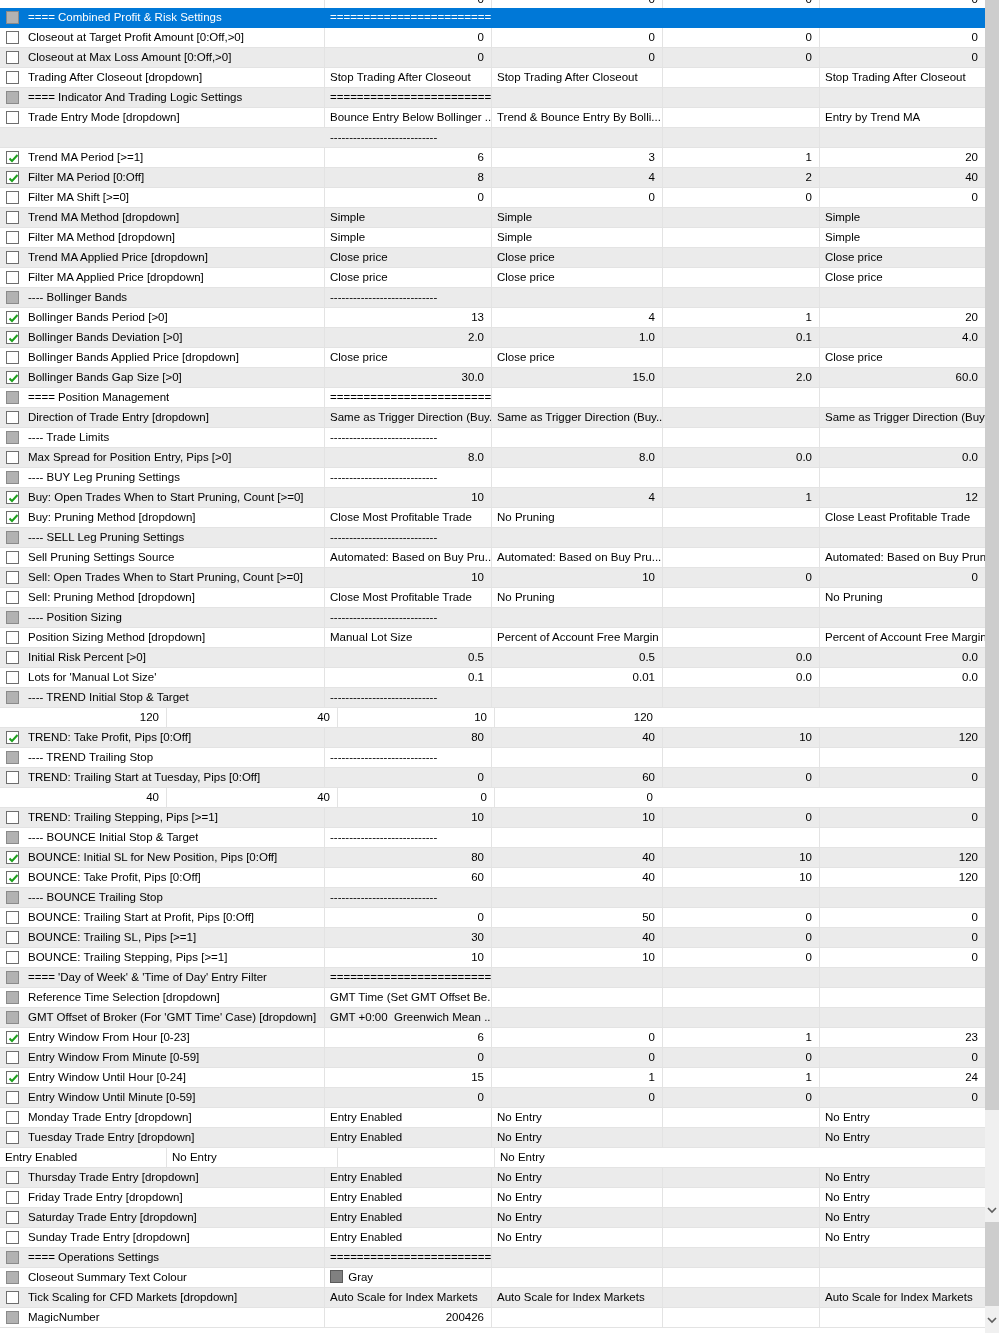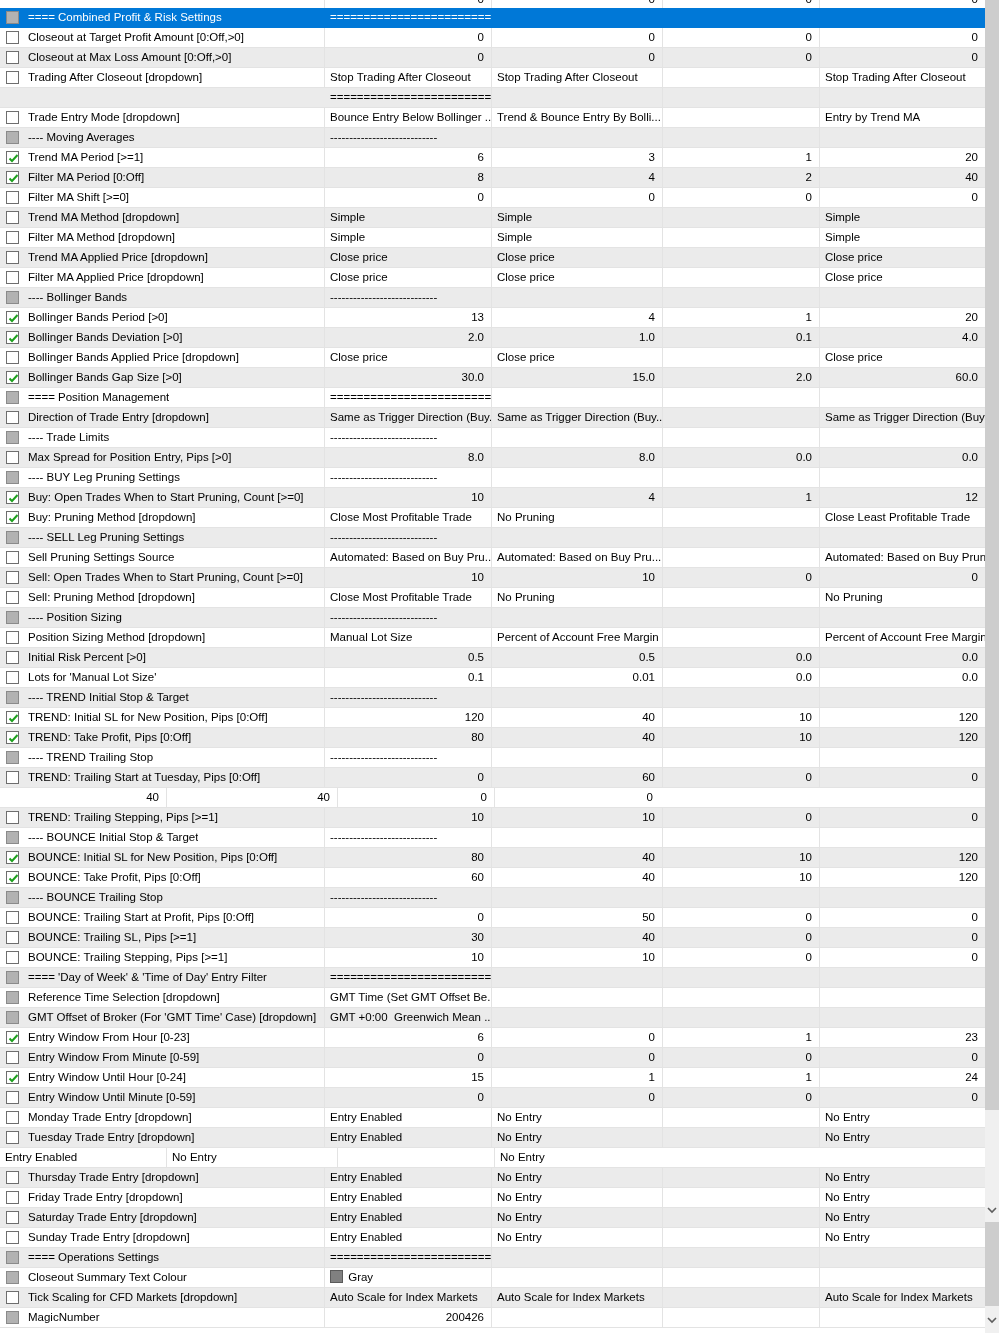--- a/index.html
+++ b/index.html
@@ -98,44 +98,44 @@
         
       </span>
       <span class="nm">Trading After Closeout [dropdown]</span>
     </div>
     <div class="c v c2 txt">Stop Trading After Closeout</div>
     <div class="c v c3 txt">Stop Trading After Closeout</div>
     <div class="c v c4 txt"></div>
     <div class="c v c5 txt">Stop Trading After Closeout</div>
   </div>
         <div class="row alt">
+    <div class="c name-cell">
+      <span class="cb disabled">
+        
+      </span>
+      <span class="nm">==== Indicator And Trading Logic Settings</span>
+    </div>
     <div class="c v c2 txt">========================================</div>
     <div class="c v c3 txt"></div>
     <div class="c v c4 txt"></div>
     <div class="c v c5 txt"></div>
   </div>
         <div class="row">
     <div class="c name-cell">
       <span class="cb unchecked">
         
       </span>
       <span class="nm">Trade Entry Mode [dropdown]</span>
     </div>
     <div class="c v c2 txt">Bounce Entry Below Bollinger ...</div>
     <div class="c v c3 txt">Trend &amp; Bounce Entry By Bolli...</div>
     <div class="c v c4 txt"></div>
     <div class="c v c5 txt">Entry by Trend MA</div>
   </div>
         <div class="row alt">
-    <div class="c name-cell">
-      <span class="cb disabled">
-        
-      </span>
-      <span class="nm">---- Moving Averages</span>
-    </div>
     <div class="c v c2 txt">----------------------------</div>
     <div class="c v c3 txt"></div>
     <div class="c v c4 txt"></div>
     <div class="c v c5 txt"></div>
   </div>
         <div class="row">
     <div class="c name-cell">
       <span class="cb checked">
         <svg width="13" height="13" viewBox="0 0 13 13">
           <path d="M2.5 6.5 L5 9 L10.5 3" fill="none" stroke="#1ea11e" stroke-width="2"></path>
@@ -478,28 +478,20 @@
         
       </span>
       <span class="nm">---- TREND Initial Stop &amp; Target</span>
     </div>
     <div class="c v c2 txt">----------------------------</div>
     <div class="c v c3 txt"></div>
     <div class="c v c4 txt"></div>
     <div class="c v c5 txt"></div>
   </div>
         <div class="row">
-    <div class="c name-cell">
-      <span class="cb checked">
-        <svg width="13" height="13" viewBox="0 0 13 13">
-          <path d="M2.5 6.5 L5 9 L10.5 3" fill="none" stroke="#1ea11e" stroke-width="2"></path>
-        </svg>
-      </span>
-      <span class="nm">TREND: Initial SL for New Position, Pips [0:Off]</span>
-    </div>
     <div class="c v c2 num">120</div>
     <div class="c v c3 num">40</div>
     <div class="c v c4 num">10</div>
     <div class="c v c5 num">120</div>
   </div>
         <div class="row alt">
     <div class="c name-cell">
       <span class="cb checked">
         <svg width="13" height="13" viewBox="0 0 13 13">
           <path d="M2.5 6.5 L5 9 L10.5 3" fill="none" stroke="#1ea11e" stroke-width="2"></path>

